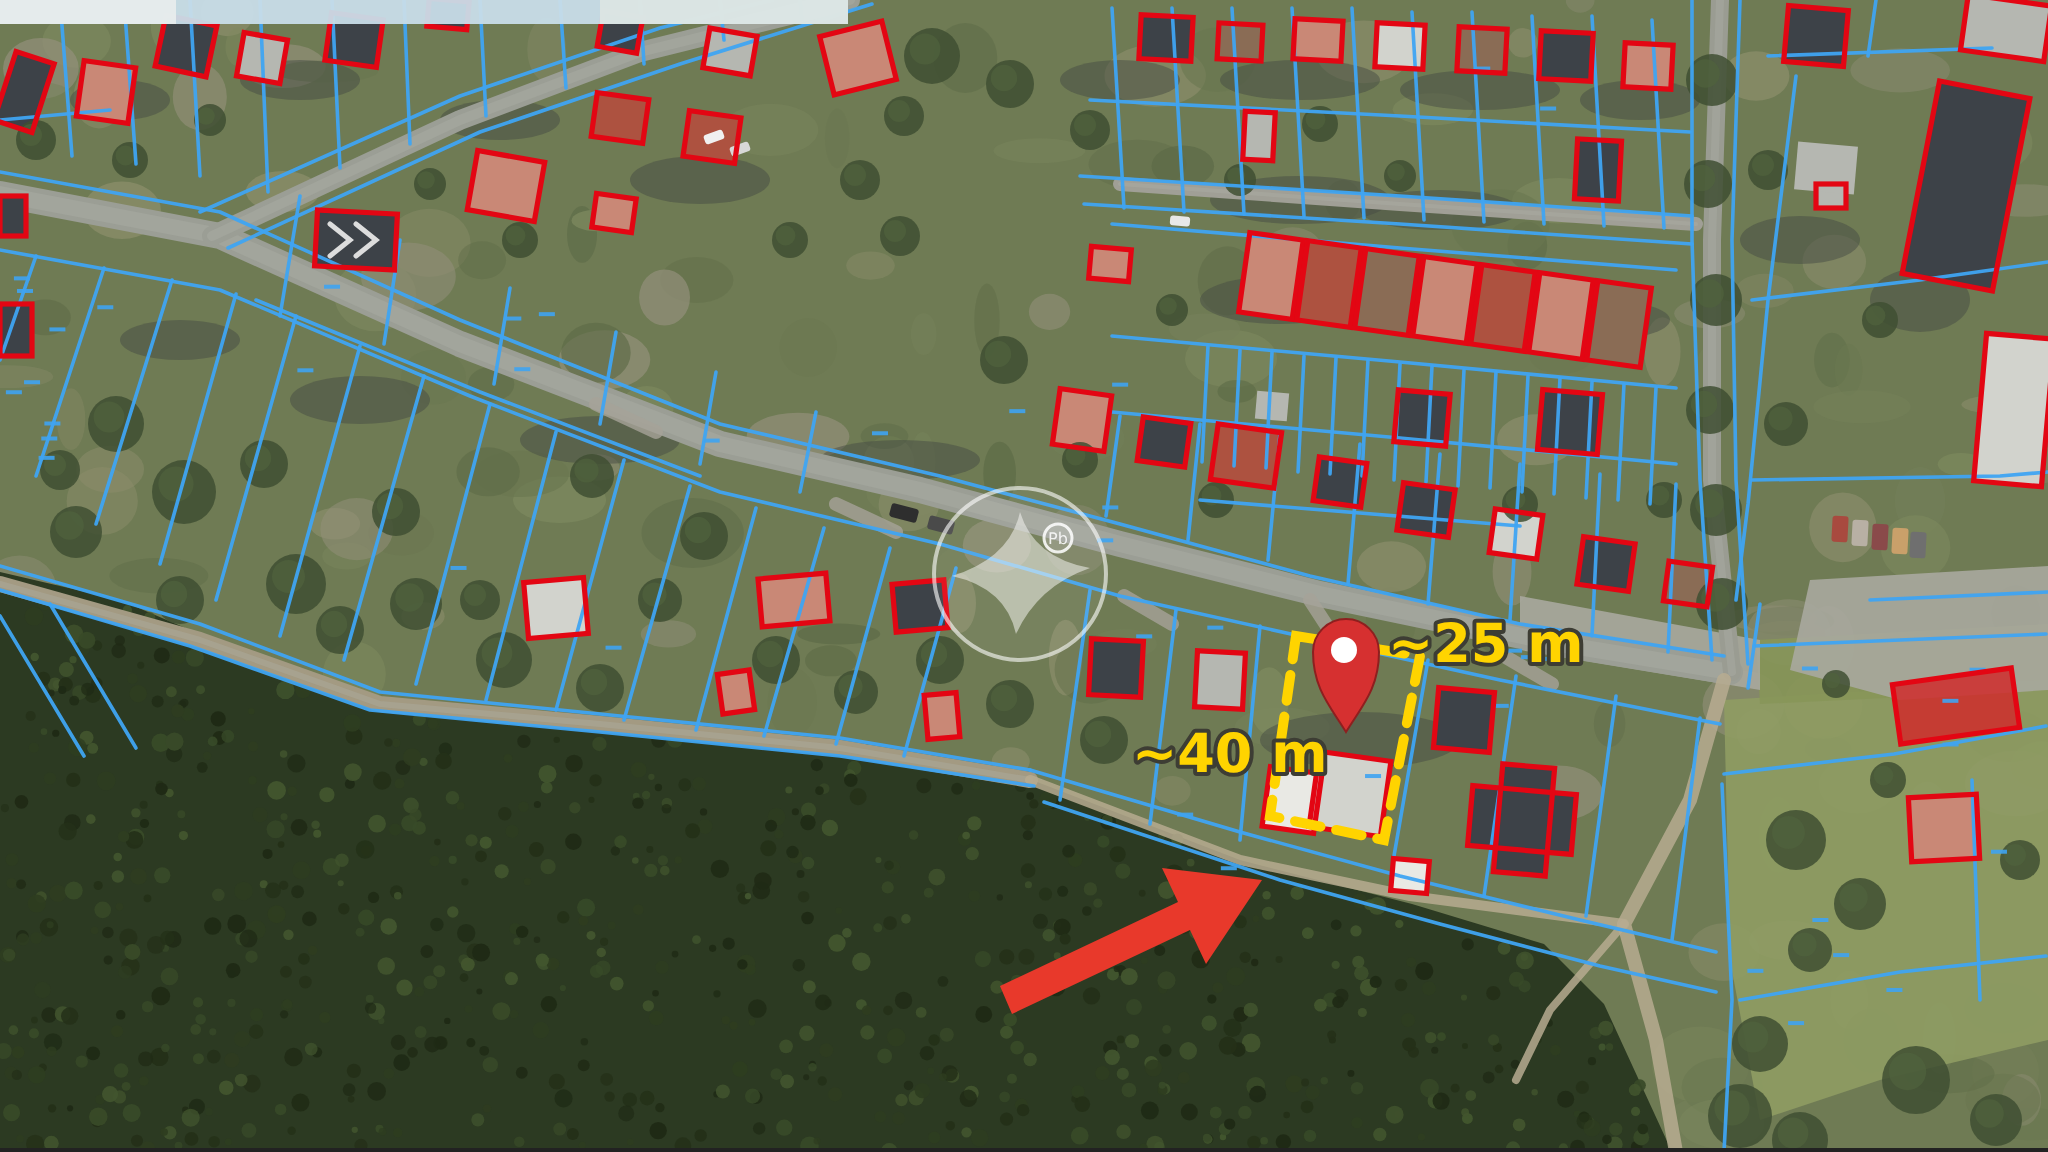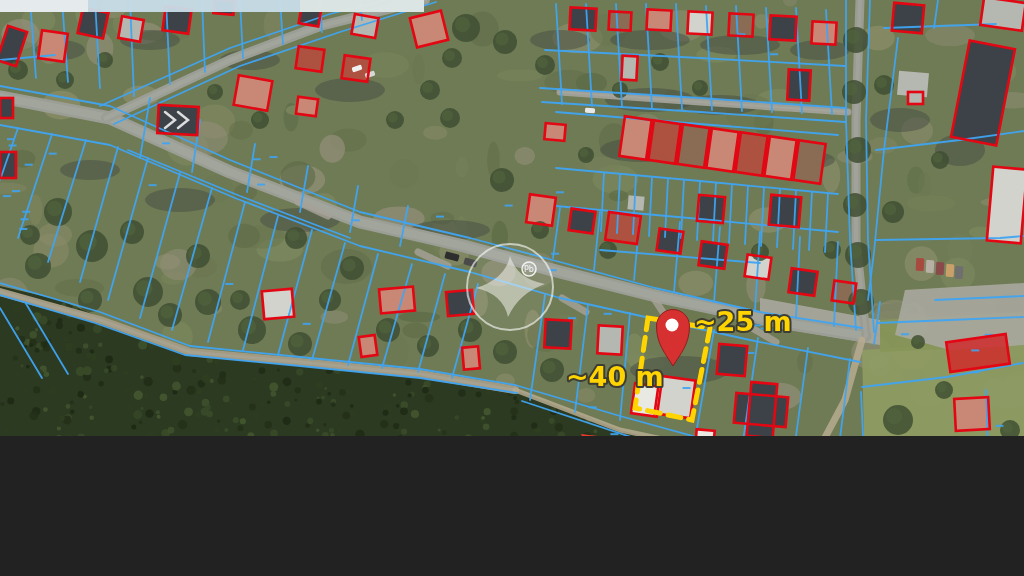--- a/index.html
+++ b/index.html
@@ -1,16 +1,16 @@
 <!DOCTYPE html>
 <html><head>
 <meta charset="utf-8">
 <style>
   html,body{margin:0;padding:0;background:#222;}
-  .stage{width:1024px;height:436px;position:relative;overflow:hidden;font-family:"DejaVu Sans",sans-serif;}
+  .stage{width:1024px;height:574px;position:relative;overflow:hidden;font-family:"DejaVu Sans",sans-serif;}
   svg{display:block;}
   .dim-label{font-family:"DejaVu Sans",sans-serif;font-weight:bold;font-size:27px;paint-order:stroke;stroke:#3d3d34;stroke-width:4px;stroke-linejoin:round;}
   .wm-text{font-family:"DejaVu Sans",sans-serif;font-size:8px;}
 </style>
 </head>
 <body>
 
 <div class="stage">
 <svg id="map" xmlns="http://www.w3.org/2000/svg" width="1024" height="576" viewBox="0 0 1024 576">
   <g>

